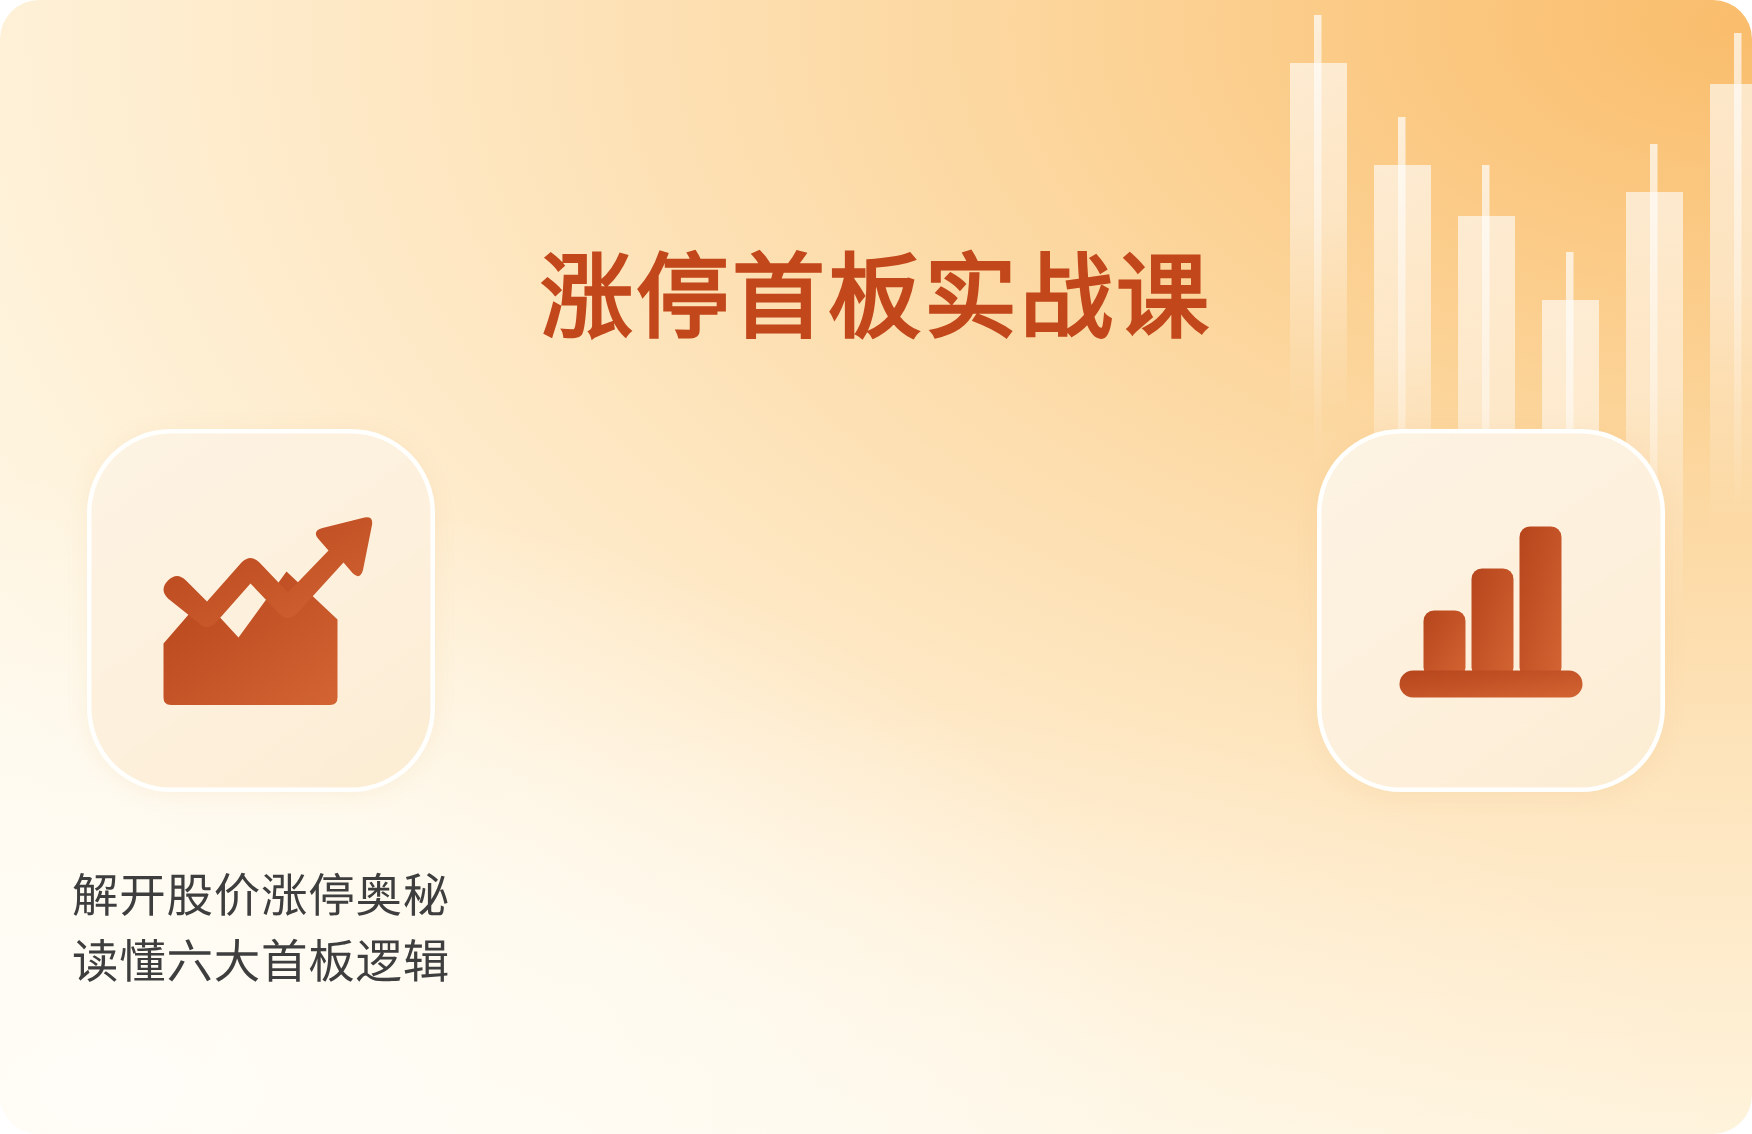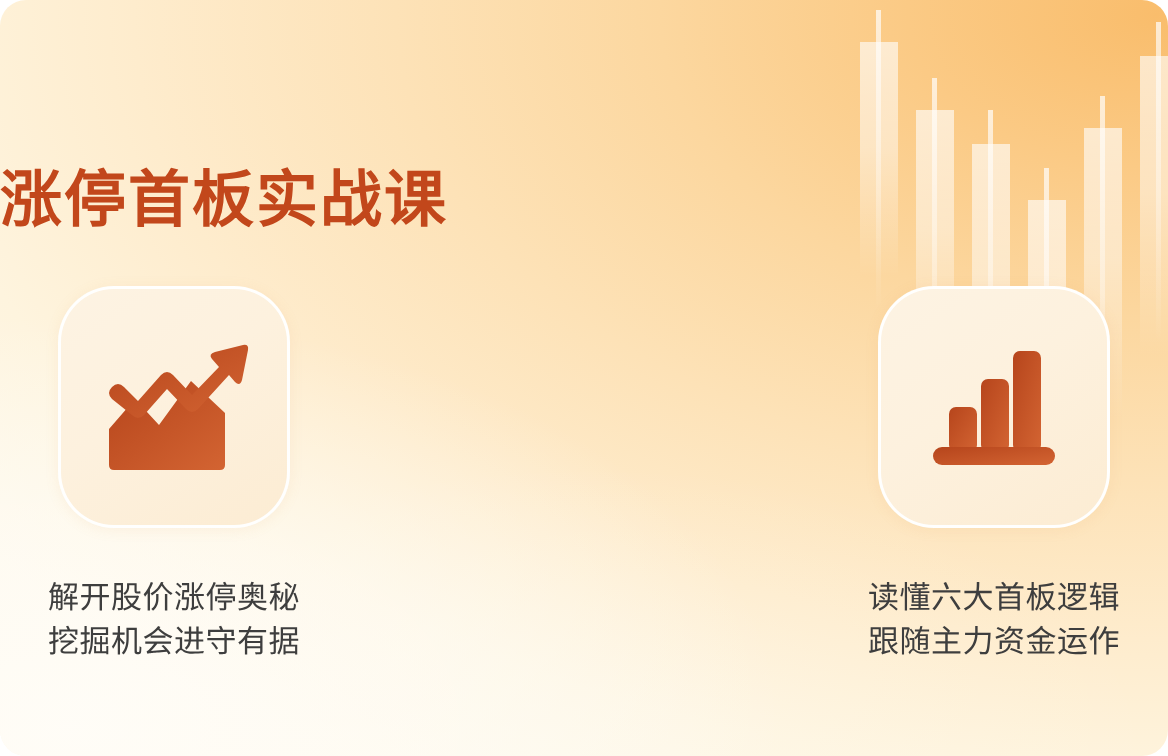--- a/index.html
+++ b/index.html
@@ -58,20 +58,21 @@
     z-index: 1;
   }
   .candles svg { display: block; width: 100%; height: 100%; }
 
   
   .title {
     position: absolute;
     left: 0;
     top: 124px;
     width: 1168px;
+    text-align: center;
     z-index: 4;
     font-size: 62px;
     line-height: 1.1;
     font-weight: bold;
     letter-spacing: 2px;
     color: #c2471b;
     font-family: "Liberation Sans", "DejaVu Sans", sans-serif;
     white-space: nowrap;
   }
 
@@ -179,40 +180,36 @@
               <stop offset="0%" stop-color="#b6451c"></stop>
               <stop offset="100%" stop-color="#d36432"></stop>
             </linearGradient>
           </defs>
           <path fill="url(#g1)" d="M10 92 L36 62 L60 88 L92 44 L126 76 L126 128 Q126 133 121 133 L15 133 Q10 133 10 128 Z"></path>
           <path fill="url(#g1)" d="M13 62 Q7 56 13 50 Q19 44 25 50 L39 64 L62 38 Q68 32 74 38 L93 58 L120 30 L113 22 Q109 17 116 15 L144 8 Q150 7 149 13 L143 43 Q141 50 136 45 L130 38 L99 72 Q93 78 87 72 L68 52 L45 78 Q39 84 33 78 Z"></path>
         </svg>
       </div>
       <div class="caption">
         <span class="line">解开股价涨停奥秘</span>
-        <span class="line">挖掘机会进守有据</span>
+        <span class="line">读懂六大首板逻辑</span>
       </div>
     </div>
 
     <div class="feature">
       <div class="icon-card">
         <svg width="150" height="140" viewBox="0 0 150 140" xmlns="http://www.w3.org/2000/svg">
           <defs>
             <linearGradient id="g2" x1="0" y1="0" x2="1" y2="1">
               <stop offset="0%" stop-color="#b6451c"></stop>
               <stop offset="100%" stop-color="#d36432"></stop>
             </linearGradient>
           </defs>
           <rect x="30" y="70" width="28" height="45" rx="7" fill="url(#g2)"></rect>
           <rect x="62" y="42" width="28" height="73" rx="7" fill="url(#g2)"></rect>
           <rect x="94" y="14" width="28" height="101" rx="7" fill="url(#g2)"></rect>
           <rect x="14" y="110" width="122" height="18" rx="9" fill="url(#g2)"></rect>
         </svg>
       </div>
-      <div class="caption">
-        <span class="line">读懂六大首板逻辑</span>
-        <span class="line">跟随主力资金运作</span>
-      </div>
     </div>
 
 
   </div>
 </div>
 
 </body></html>

